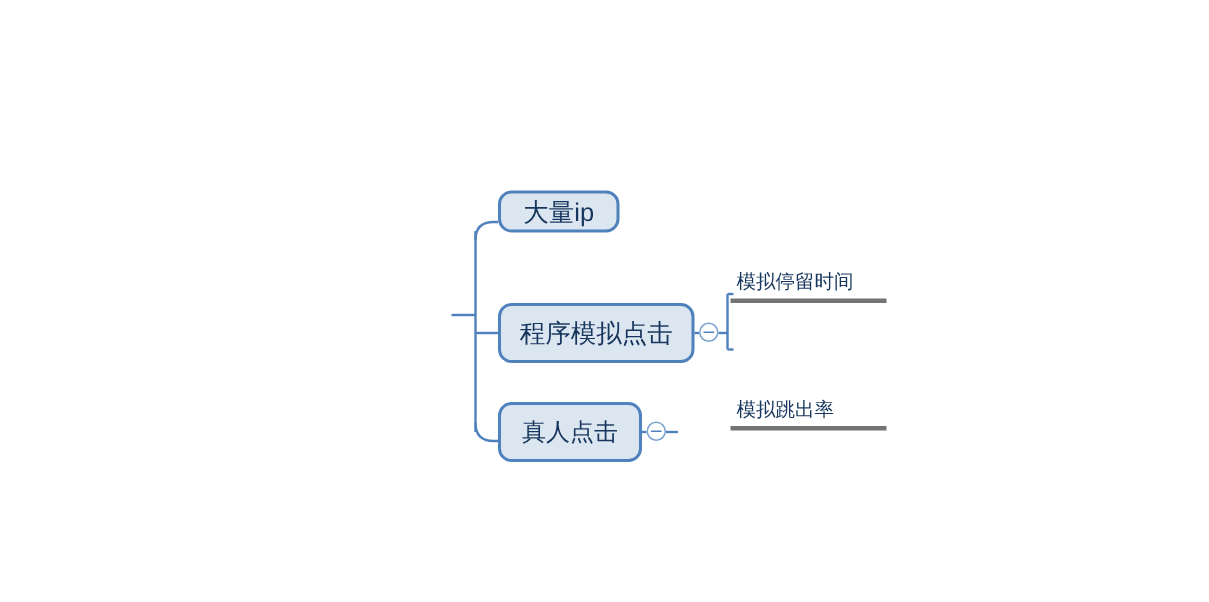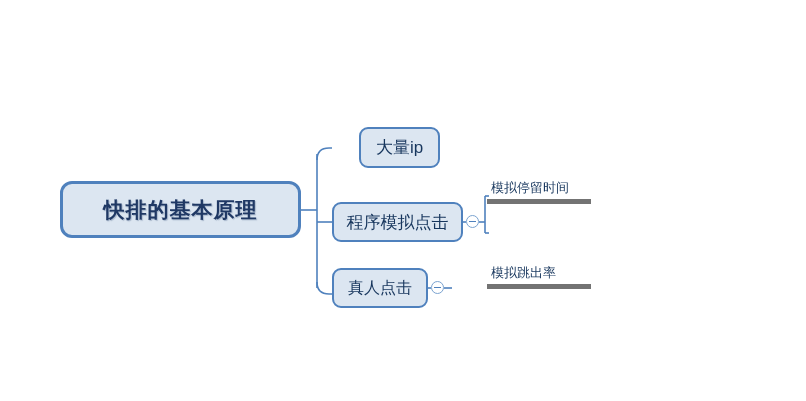--- a/index.html
+++ b/index.html
@@ -49,23 +49,22 @@
     font-size: 21px;
     font-weight: bold;
     letter-spacing: 1px;
     color: #1f3864;
     text-shadow: 1px 1px 1px rgba(120,140,170,0.55);
   }
   .node-c1 {
     left: 332px;
     top: 127px;
     width: 81px;
-    height: 41px;
+    height: 28px;
     font-size: 17px;
-    margin-left: 27px;
   }
   .node-c2 {
     left: 332px;
     top: 202px;
     width: 131px;
     height: 40px;
     font-size: 17px;
   }
   .node-c3 {
     left: 332px;
@@ -76,21 +75,21 @@
   }
 
   
   .leaf {
     position: absolute;
     box-sizing: border-box;
     color: #17365d;
     font-size: 13px;
     white-space: nowrap;
     padding: 0 4px 3px 4px;
-    border-bottom: 5px solid #737373;
+    border-bottom: 3px solid #737373;
     line-height: 16px;
   }
   .leaf-a { left: 487px; top: 180px; width: 104px; }
   .leaf-b { left: 487px; top: 217px; width: 104px; margin-top: 48px; }
   .leaf-c { left: 452px; top: 265px; width: 246px; }
 
   
   .toggle {
     position: absolute;
     width: 13px;
@@ -134,23 +133,20 @@
     <path d="M479,222 L485,222" stroke="#4f81bd" stroke-width="1.6" fill="none"></path>
     <path d="M485,196 L485,233" stroke="#4f81bd" stroke-width="1.6" fill="none"></path>
     <path d="M485,196 L489,196" stroke="#4f81bd" stroke-width="1.6" fill="none"></path>
     <path d="M485,233 L489,233" stroke="#4f81bd" stroke-width="1.6" fill="none"></path>
 
     <path d="M428,288 L431,288" stroke="#4f81bd" stroke-width="1.6" fill="none"></path>
 
     <path d="M444,288 L452,288" stroke="#4f81bd" stroke-width="1.6" fill="none"></path>
   </svg>
 
-  <div class="node node-root">
-    <span>快排的基本原理</span>
-  </div>
 
   <div class="node node-c1">
     <span>大量ip</span>
   </div>
 
   <div class="node node-c2">
     <span>程序模拟点击</span>
   </div>
 
   <div class="node node-c3">

